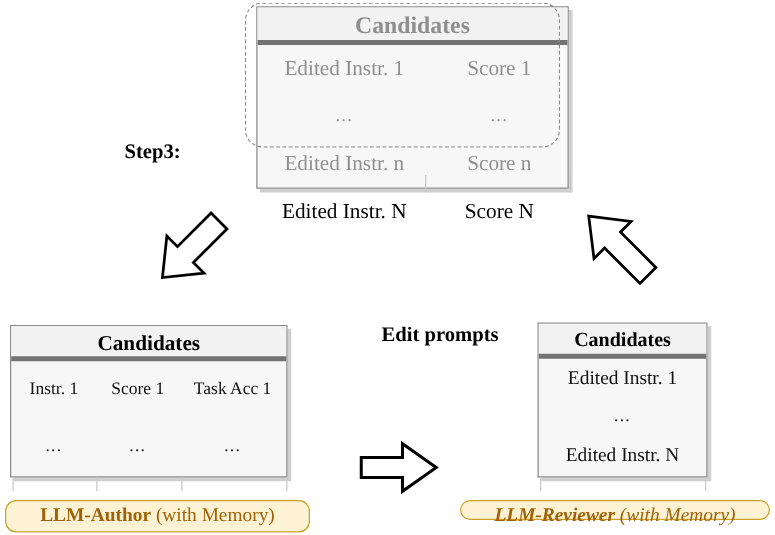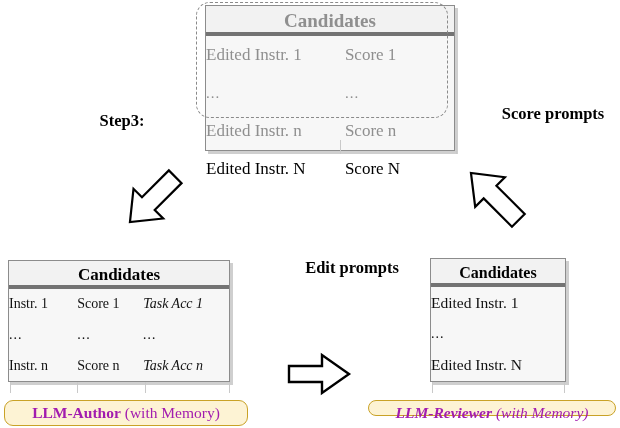--- a/index.html
+++ b/index.html
@@ -35,20 +35,21 @@
   .card-body {
     display: table;
     width: 100%;
     box-sizing: border-box;
   }
   .row {
     display: table-row;
   }
   .cell {
     display: table-cell;
+    text-align: center;
     vertical-align: middle;
     white-space: nowrap;
   }
 
   
   #top-card {
     left: 205px;
     top: 5px;
     width: 250px;
     height: 146px;
@@ -98,21 +99,21 @@
     height: 28px;
     line-height: 27px;
     font-size: 17px;
     color: #000000;
   }
   #left-card .card-body { height: 92px; }
   #left-card .row { height: 30px; }
   #left-card .cell { font-size: 14px; color: #111111; }
   #left-card .cell.c1 { width: 31%; }
   #left-card .cell.c2 { width: 30%; }
-  #left-card .cell.c3 { width: 39%; font-style: italic; }
+  #left-card .cell.c3 { width: 39%; }
   #left-card .cell.ellipsis { font-size: 14px; letter-spacing: 1px; }
 
   
   #right-card {
     left: 430px;
     top: 258px;
     width: 136px;
     height: 124px;
   }
   #right-card .card-header {
@@ -128,21 +129,21 @@
 
   
   .badge {
     position: absolute;
     background: #fdf3d4;
     border: 1.5px solid #c9a227;
     border-radius: 9px;
     box-sizing: border-box;
     text-align: center;
     white-space: nowrap;
-    color: #a21caf;
+    color: #a16207;
     font-size: 15.5px;
   }
   .badge .strong { font-weight: bold; }
   #badge-author {
     left: 4px;
     top: 400px;
     width: 244px;
     height: 26px;
     line-height: 24px;
   }
@@ -211,25 +212,20 @@
     <div class="row">
       <span class="cell c1">Instr. 1</span>
       <span class="cell c2">Score 1</span>
       <span class="cell c3">Task Acc 1</span>
     </div>
     <div class="row">
       <span class="cell c1 ellipsis">...</span>
       <span class="cell c2 ellipsis">...</span>
       <span class="cell c3 ellipsis">...</span>
     </div>
-    <div class="row">
-      <span class="cell c1">Instr. n</span>
-      <span class="cell c2">Score n</span>
-      <span class="cell c3">Task Acc n</span>
-    </div>
   </div>
 </div>
 <div class="divider-stub" style="left:77px;  top:382px; height:11px;"></div>
 <div class="divider-stub" style="left:145px; top:382px; height:11px;"></div>
 <div class="divider-stub" style="left:10px;  top:382px; height:11px;"></div>
 <div class="divider-stub" style="left:229px; top:382px; height:11px;"></div>
 
 <div class="card" id="right-card">
   <div class="card-header">Candidates</div>
   <div class="card-body">
@@ -251,21 +247,20 @@
   <span class="strong">LLM-Author</span><span> (with Memory)</span>
 </div>
 <div class="badge" id="badge-reviewer">
   <span class="strong">LLM-Reviewer</span><span> (with Memory)</span>
 </div>
 
 <div class="step-label" id="step3-label">
   <div>Step3:</div>
 </div>
 <div class="step-label" id="step2-label">
-  <div>Score prompts</div>
 </div>
 <div class="step-label" id="step1-label">
   <div>Edit prompts</div>
 </div>
 
 <svg class="arrow" id="arrow-step3" width="84" height="84" viewBox="0 0 84 84">
   <g transform="rotate(135 42 42)">
     <path d="M 12 33 L 50 33 L 50 21 L 76 42 L 50 63 L 50 51 L 12 51 Z" fill="#ffffff" stroke="#000000" stroke-width="2.2" stroke-linejoin="miter"></path>
   </g>
 </svg>

